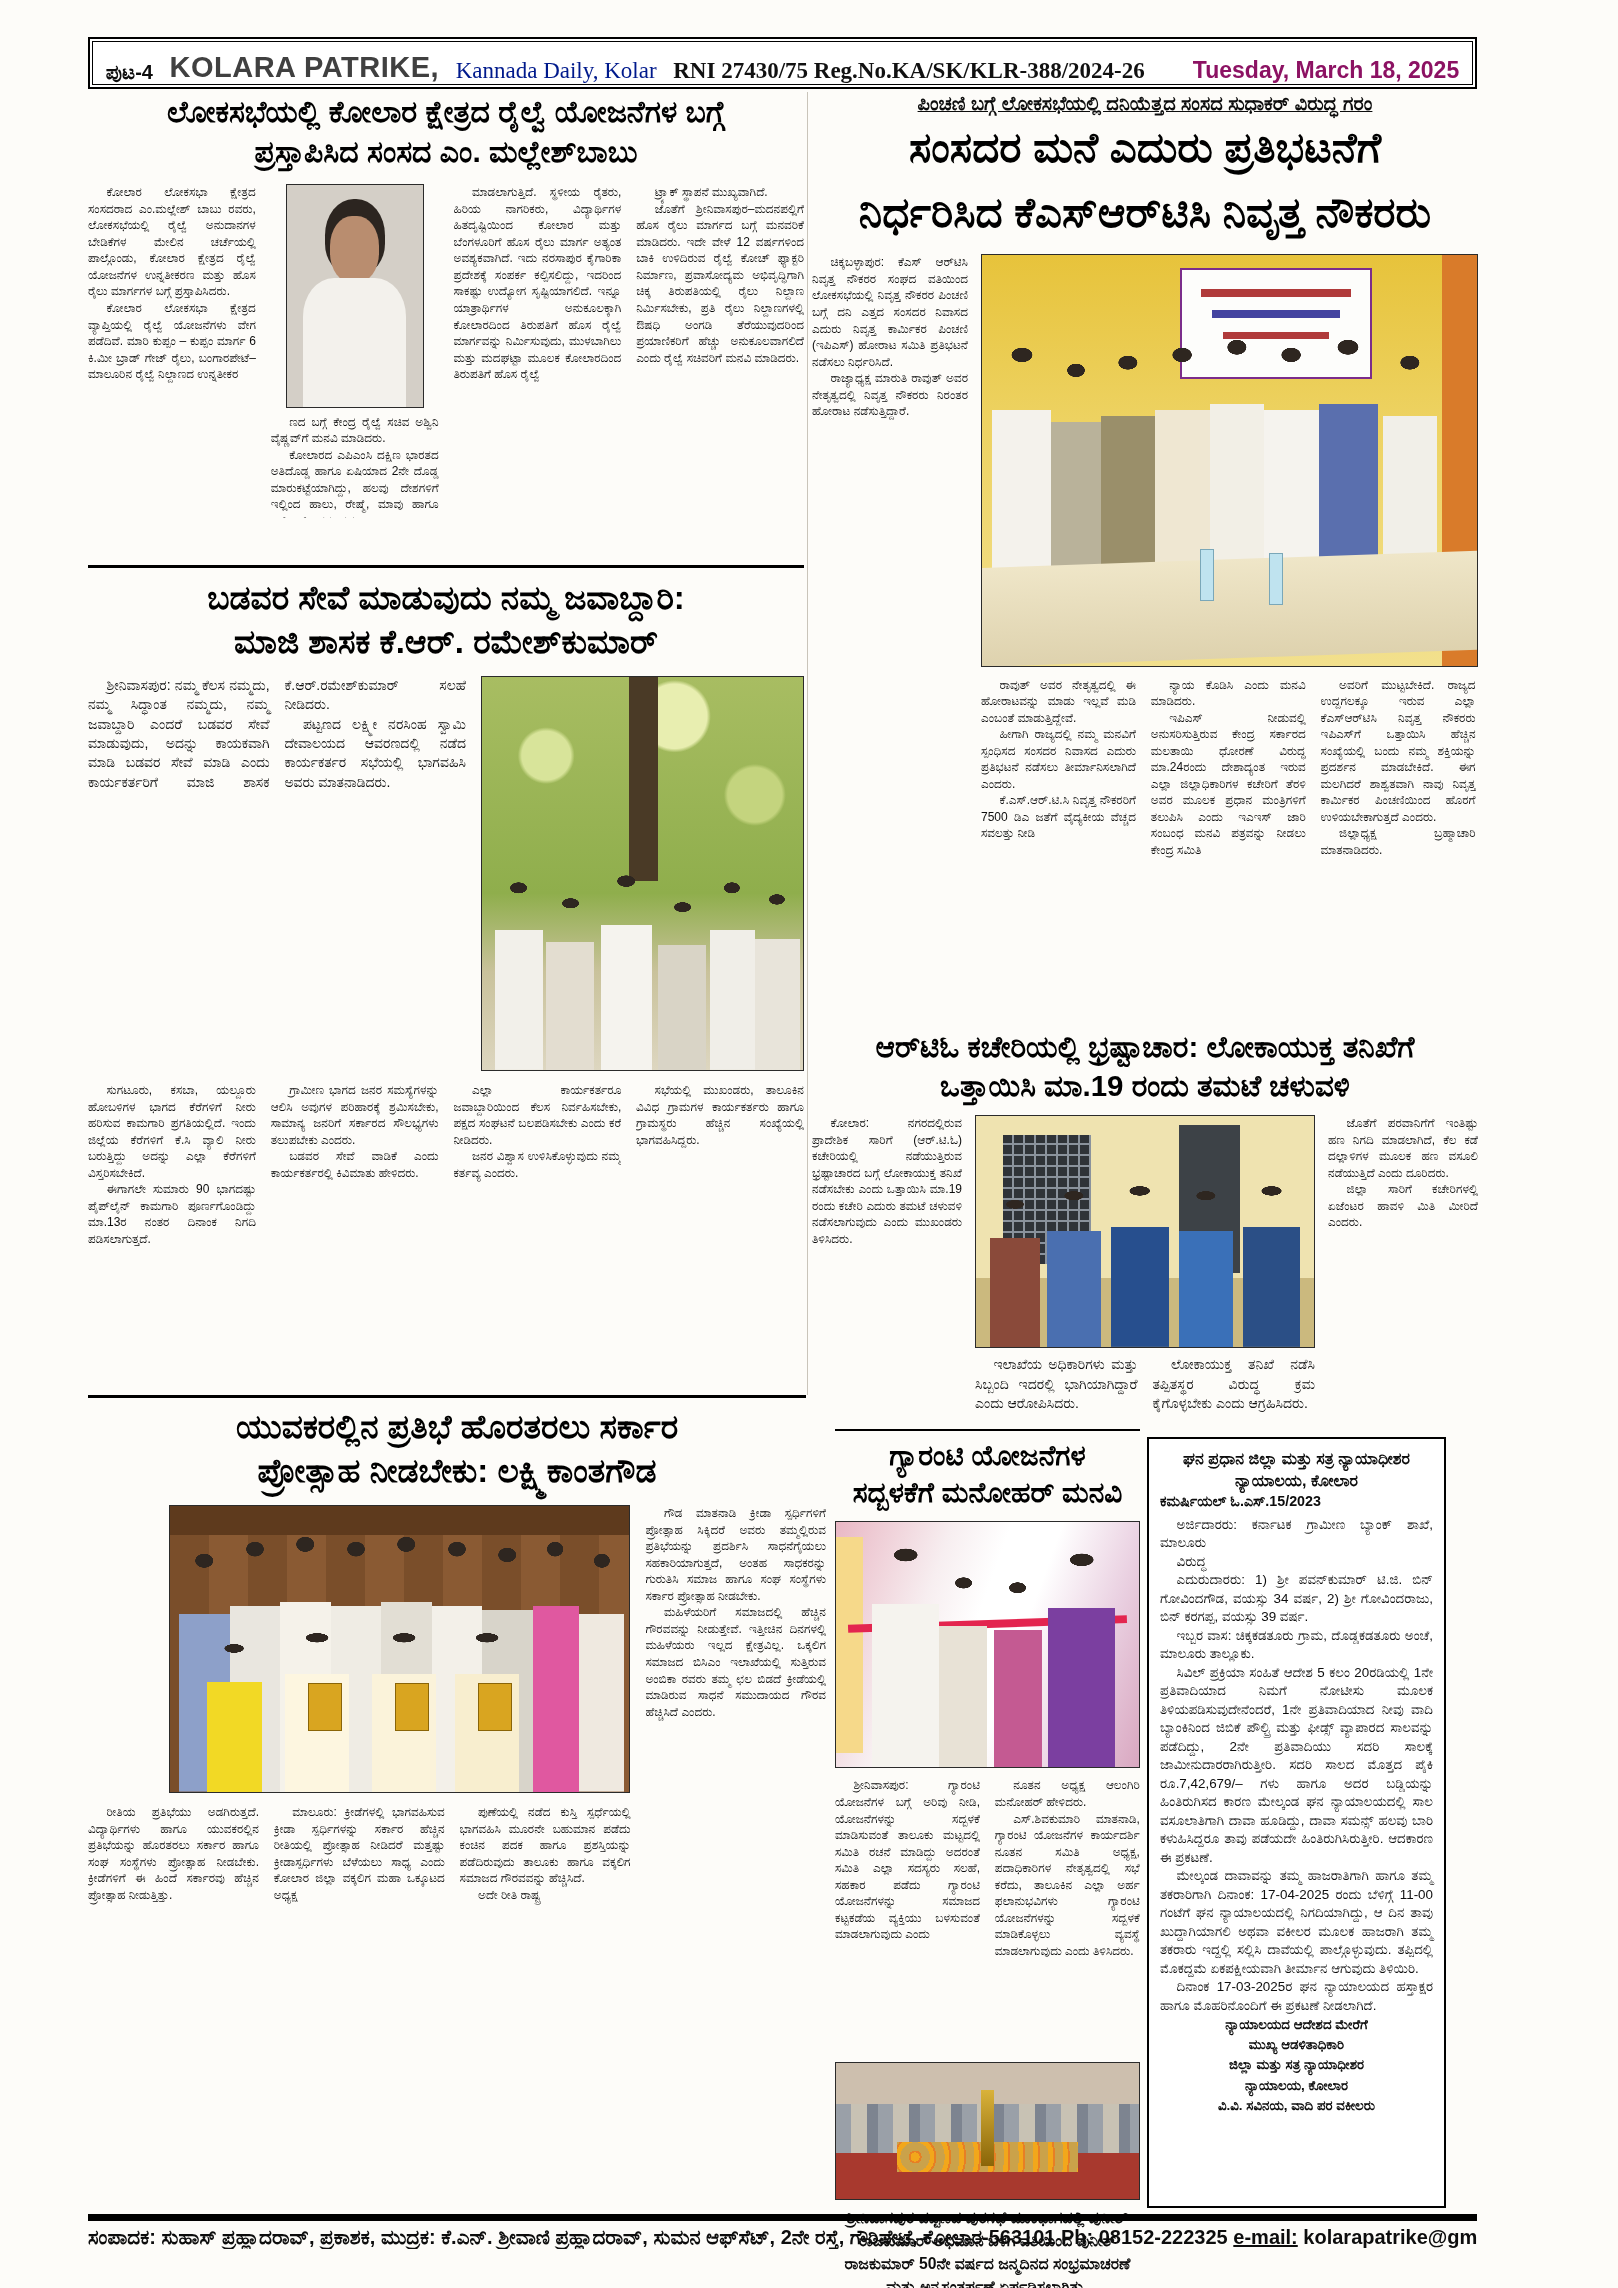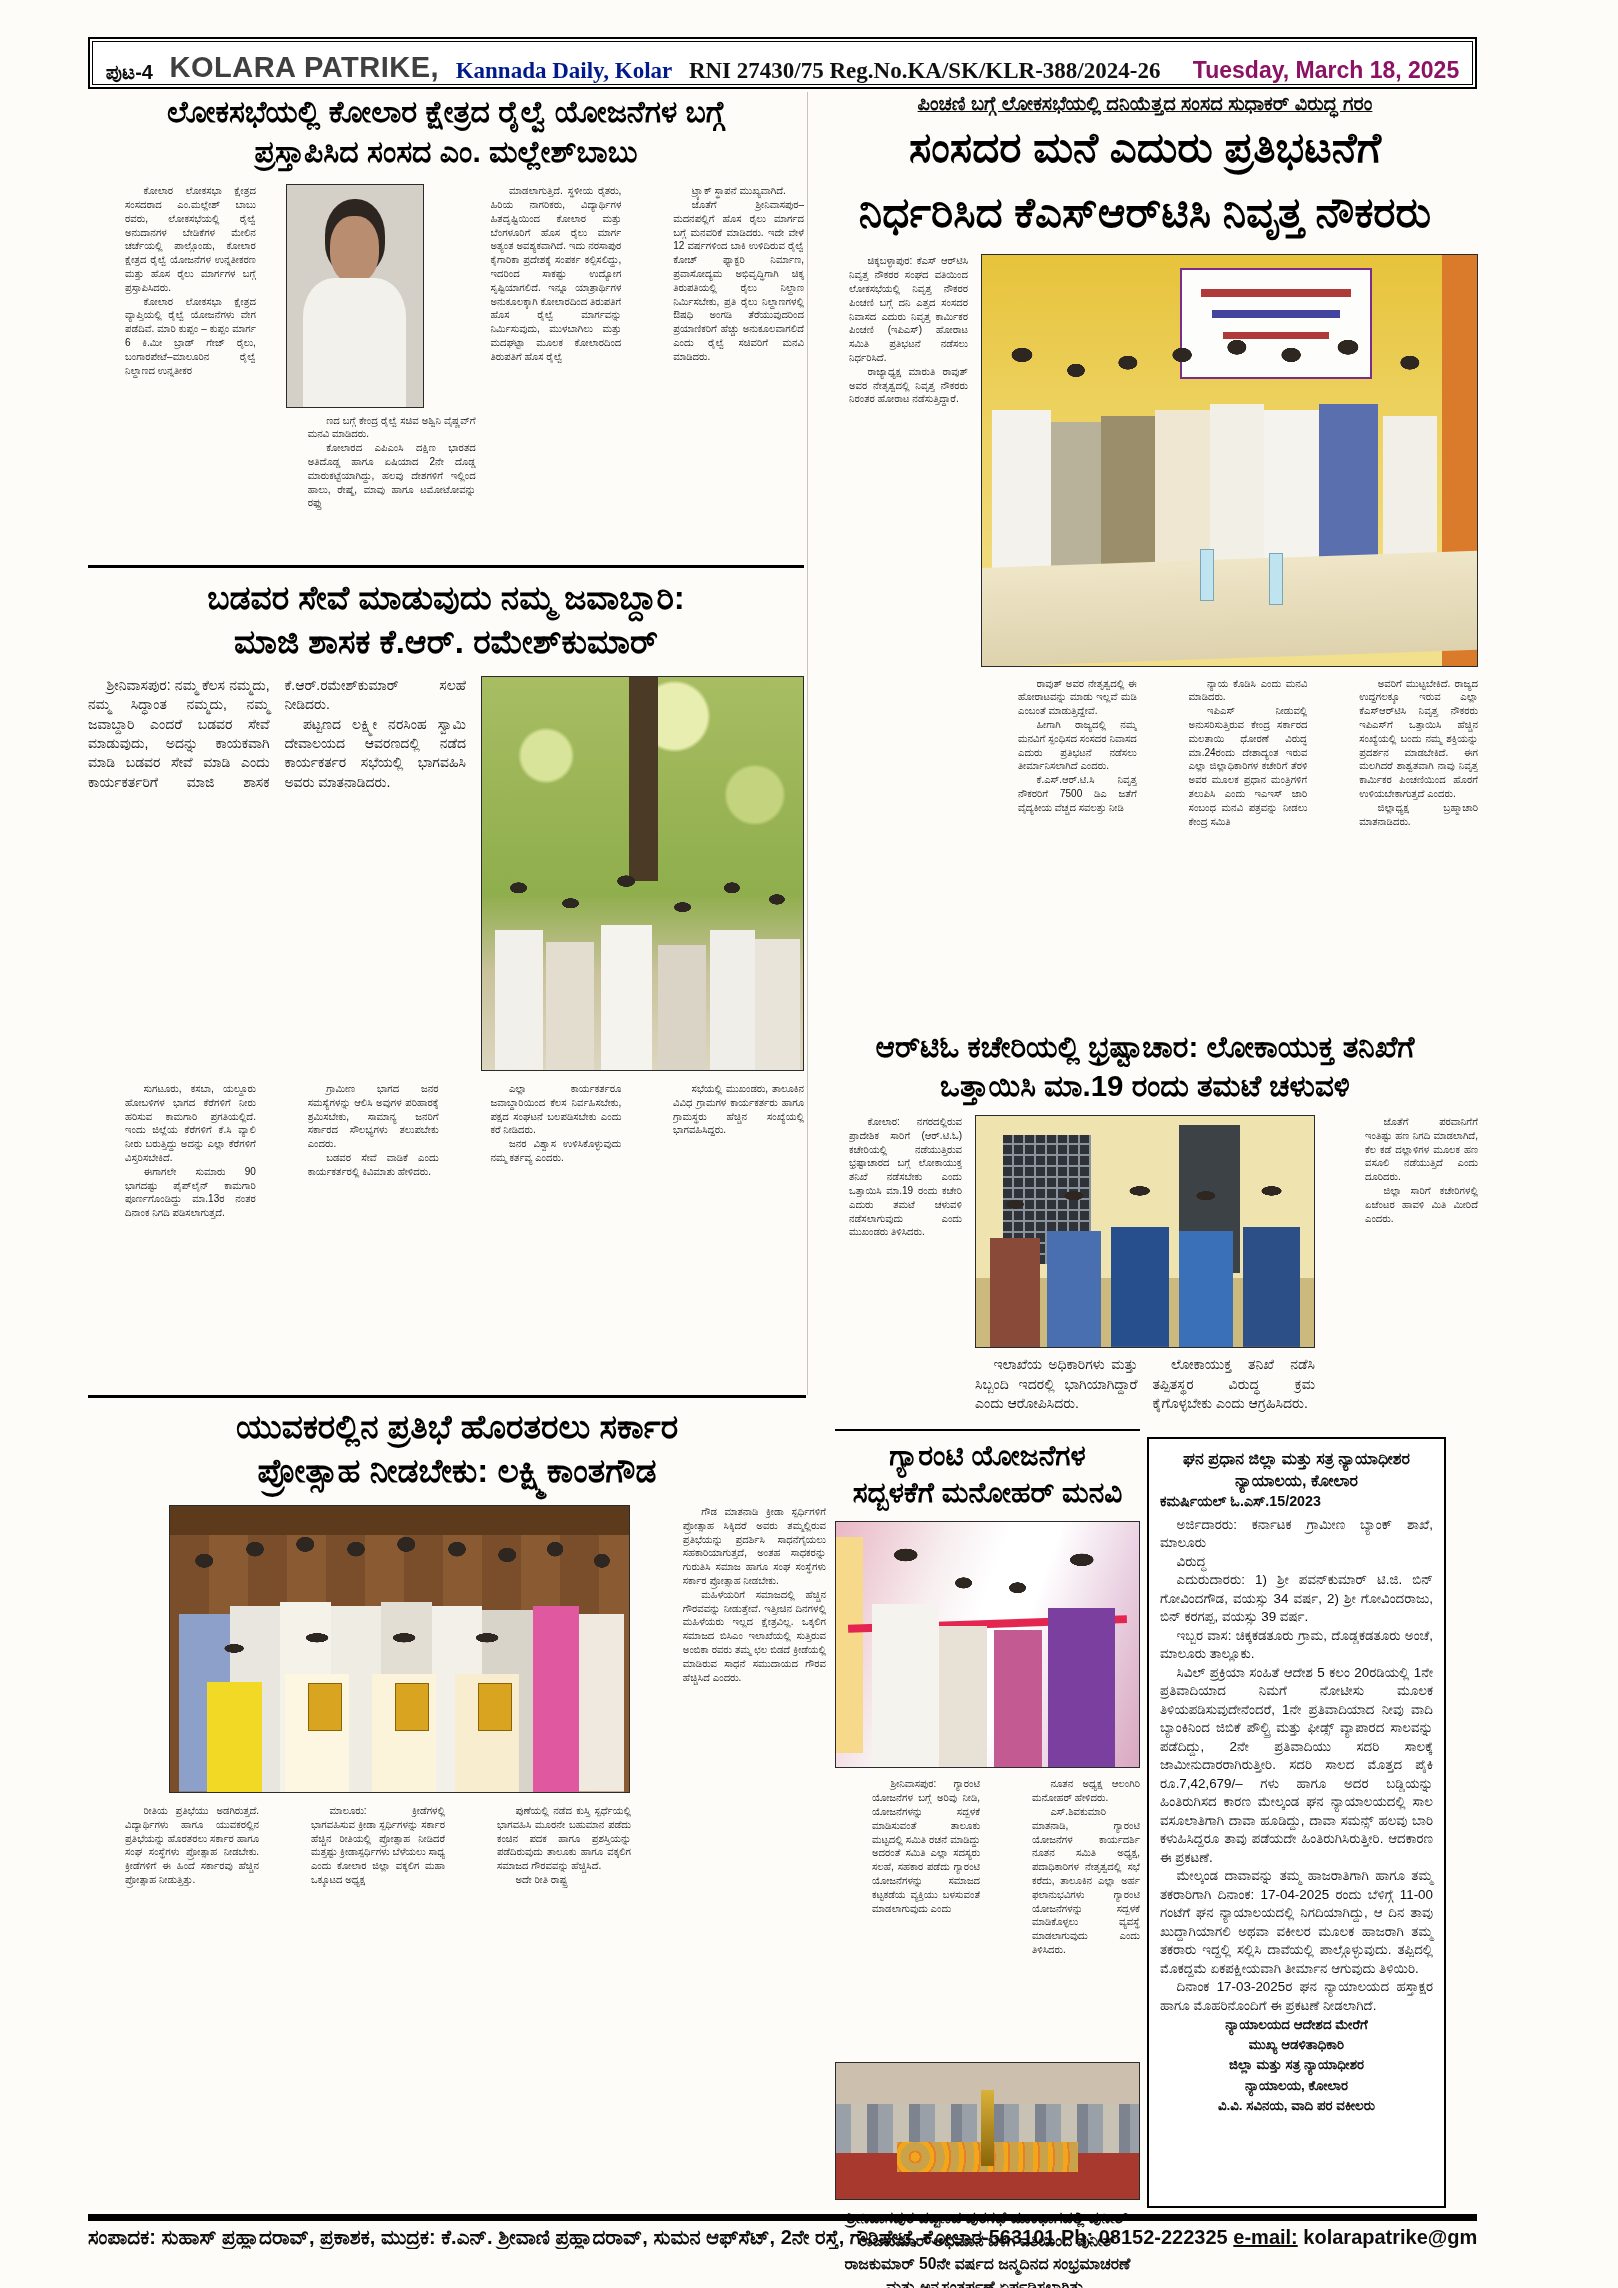--- a/index.html
+++ b/index.html
@@ -4,29 +4,29 @@
 <style>
   html,body{margin:0;padding:0;background:#ffffff;}
   body{font-family:"Liberation Sans", sans-serif;color:#0d0d0d;}
   #page{position:relative;width:1619px;height:2289px;background:#fdfcf9;overflow:hidden;}
 
   
   .hbar{position:absolute;left:88px;top:37px;width:1389px;height:52px;border:2.8px solid #000;background:#fff;box-sizing:border-box;}
   .hbar-in{position:absolute;inset:1.8px;border:0.9px solid #000;display:flex;align-items:flex-end;gap:16.6px;padding:0 13px;box-sizing:border-box;white-space:nowrap;overflow:hidden;}
   .h-page{font-weight:800;font-size:20px;}
   .h-mast{font-weight:800;font-size:29px;letter-spacing:0.5px;}
-  .h-sub{font-weight:700;font-size:23px;font-family:"Liberation Serif",serif;}
+  .h-sub{font-weight:400;font-size:23px;font-family:"Liberation Serif",serif;}
   .h-rni{font-weight:600;font-size:23px;font-family:"Liberation Serif",serif;color:#111;}
   .h-date{font-weight:800;font-size:23px;margin-left:auto;}
 
   
   .headline{font-weight:800;text-align:center;color:#000;line-height:1.32;}
   .kicker{font-weight:800;text-align:center;text-decoration:underline;font-size:19.4px;}
   .cols{display:flex;gap:14.8px;}
-  .tcol{overflow:hidden;text-align:justify;font-size:10px;line-height:1.38;margin-left:37px;}
+  .tcol{overflow:hidden;text-align:justify;font-size:12px;line-height:1.38;}
   .bp{margin:0;text-indent:18.5px;}
   .bp:first-child{text-indent:18.5px;}
   .twocol{column-count:2;column-gap:14.8px;overflow:hidden;text-align:justify;font-size:14px;line-height:1.38;}
   .rule{position:absolute;background:#000;}
   .vsep{position:absolute;width:0.9px;background:#c9c4ba;}
 
   
   .photo{position:relative;overflow:hidden;border:0.9px solid #2b2b2b;box-sizing:border-box;}
   .pr{position:absolute;background:
       radial-gradient(closest-side at 50% 13%, #2e2620 78%, transparent 82%),

